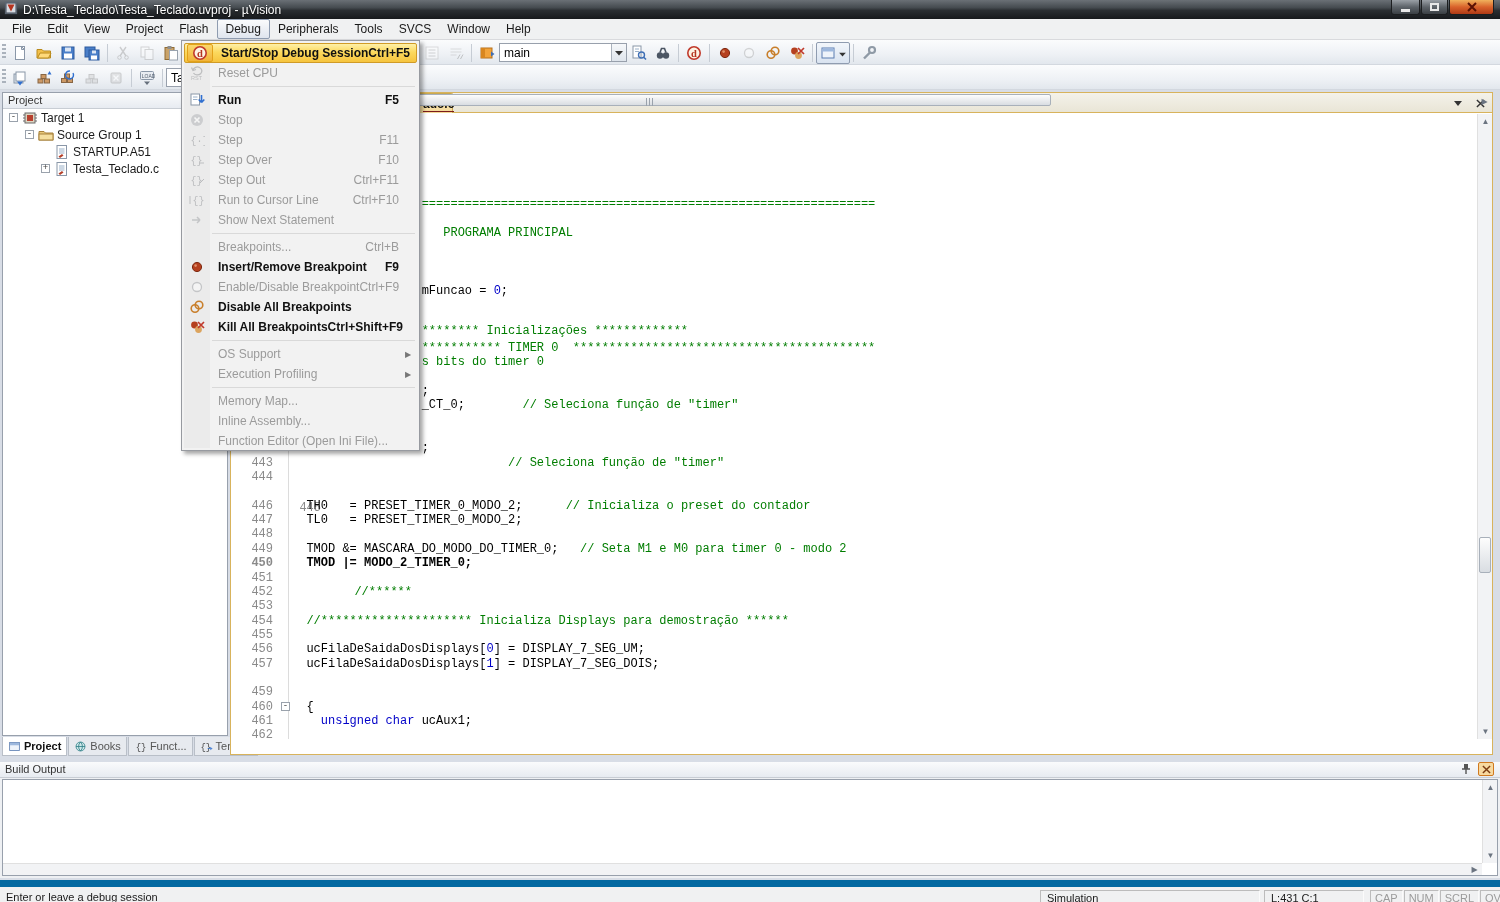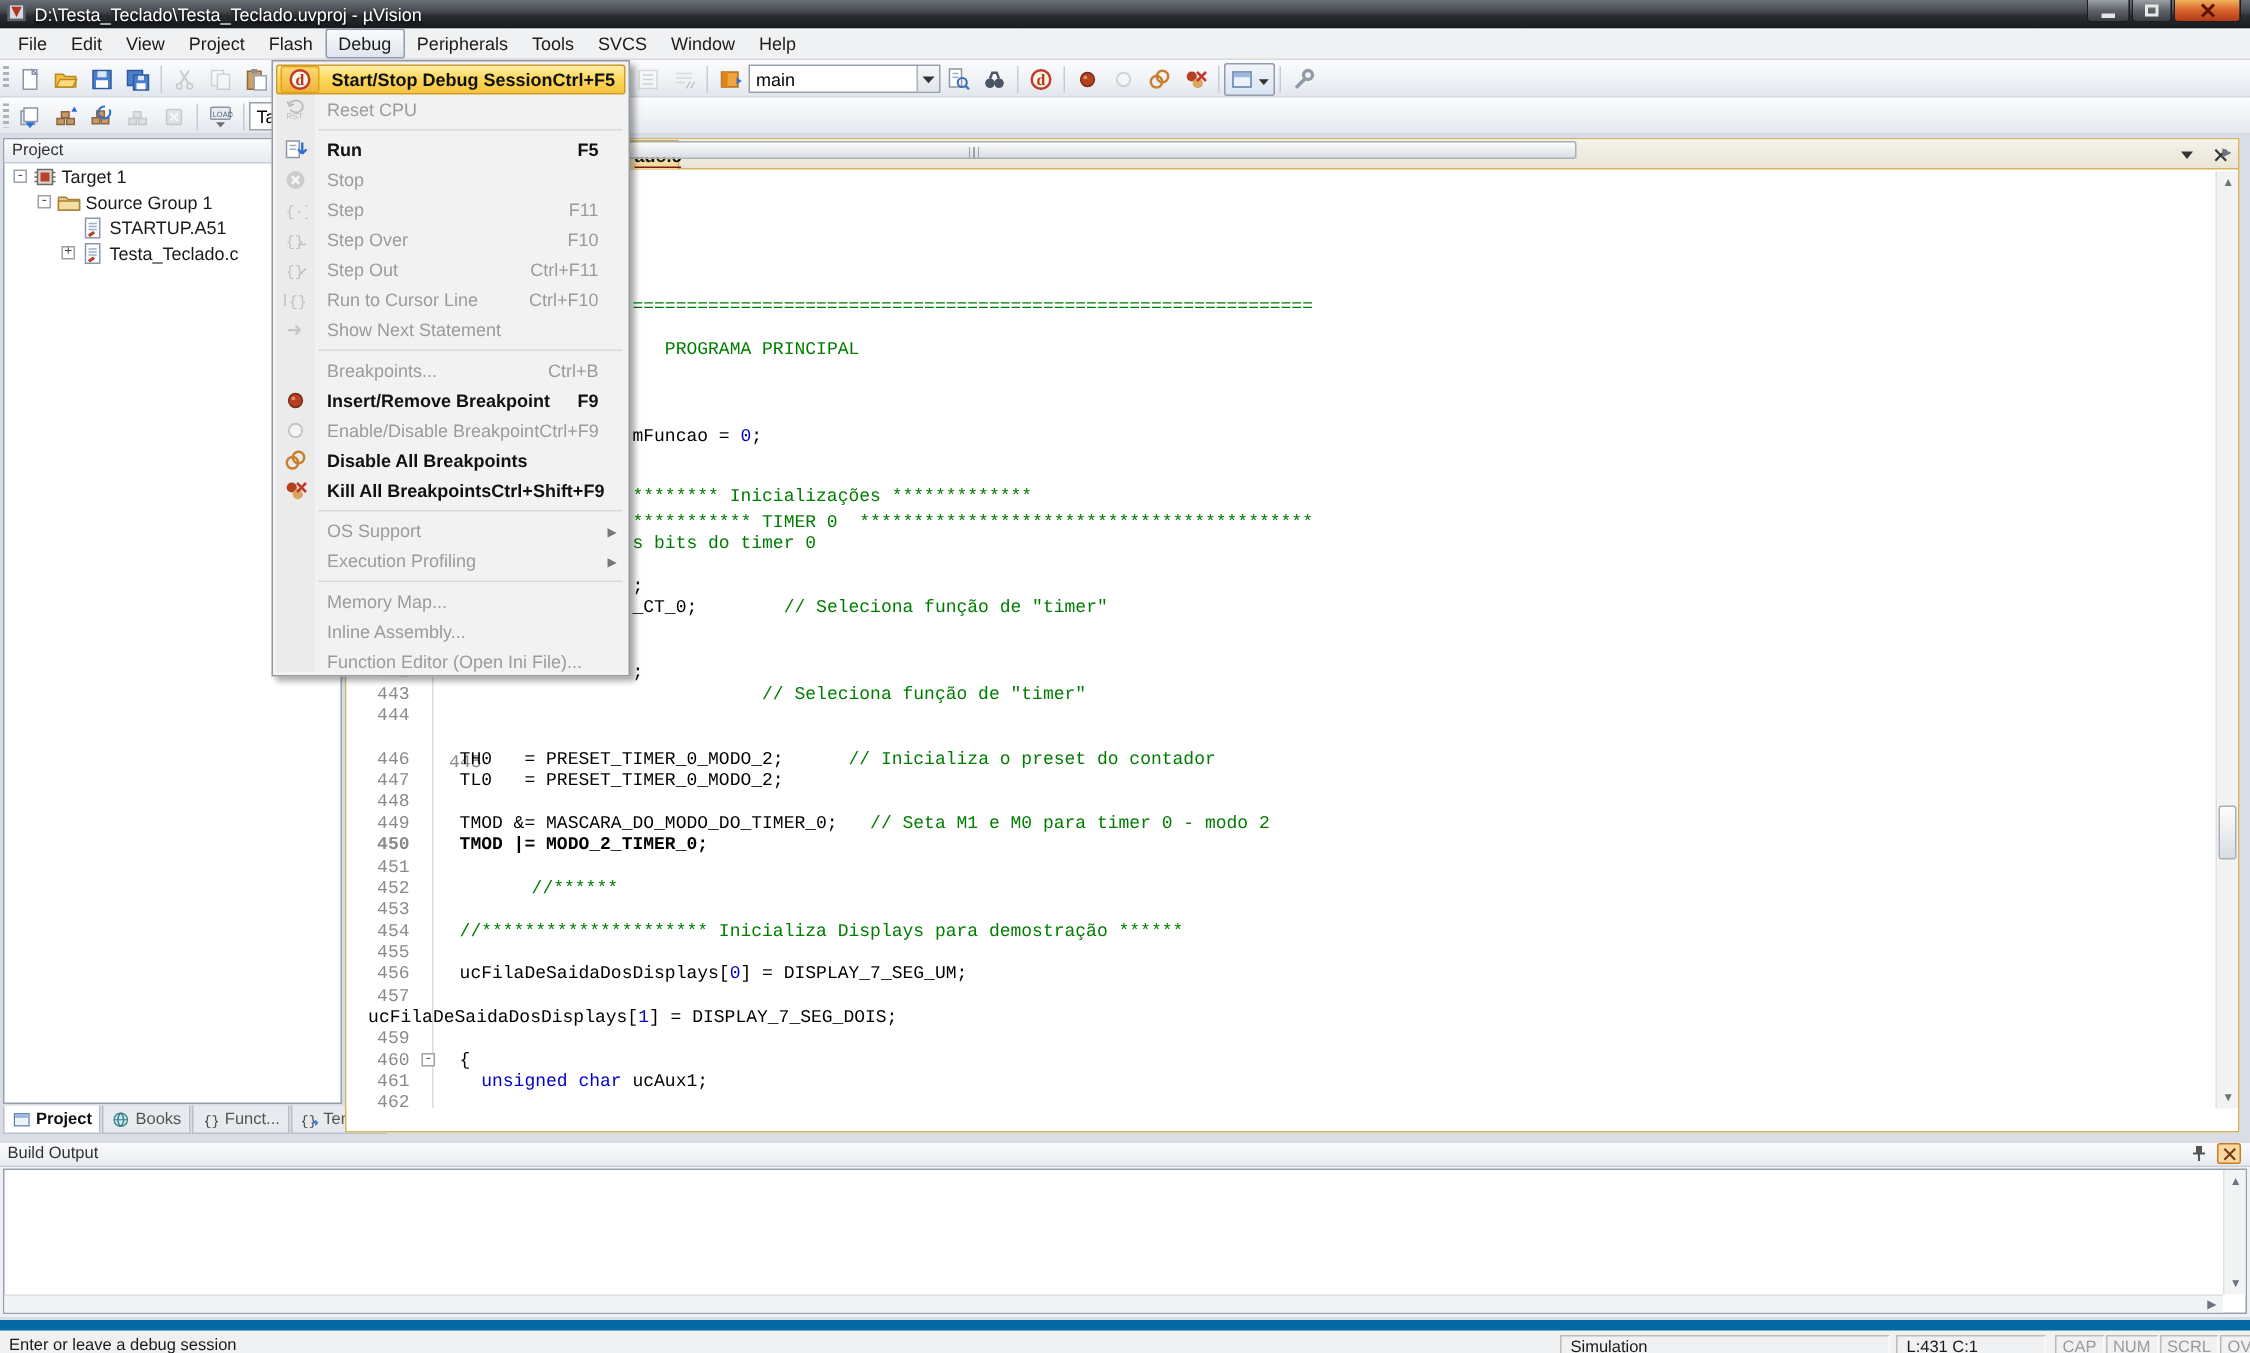--- a/index.html
+++ b/index.html
@@ -567,21 +567,21 @@
         <div class="crow" style="top: 399.1px;"><span class="ln">447</span><span class="fold"></span><span>  <span class="seg-c">TL0   = PRESET_TIMER_0_MODO_2;</span></span></div>
         <div class="crow" style="top: 413.45px;"><span class="ln">448</span><span class="fold"></span><span></span></div>
         <div class="crow" style="top: 427.8px;"><span class="ln">449</span><span class="fold"></span><span>  <span class="seg-c">TMOD &amp;= MASCARA_DO_MODO_DO_TIMER_0;</span>   <span class="seg-m">// Seta M1 e M0 para timer 0 - modo 2</span></span></div>
         <div class="crow" style="top: 442.15px; font-weight: bold;"><span class="ln">450</span><span class="fold"></span><span>  <span class="seg-c">TMOD |= MODO_2_TIMER_0;</span></span></div>
         <div class="crow" style="top: 456.5px;"><span class="ln">451</span><span class="fold"></span><span></span></div>
         <div class="crow" style="top: 470.85px; gap: 24px;"><span class="ln">452</span><span class="fold"></span><span>  <span class="seg-m">//******</span></span></div>
         <div class="crow" style="top: 485.2px;"><span class="ln">453</span><span class="fold"></span><span></span></div>
         <div class="crow" style="top: 499.55px;"><span class="ln">454</span><span class="fold"></span><span>  <span class="seg-m">//********************* Inicializa Displays para demostração ******</span></span></div>
         <div class="crow" style="top: 513.9px;"><span class="ln">455</span><span class="fold"></span><span></span></div>
         <div class="crow" style="top: 528.25px;"><span class="ln">456</span><span class="fold"></span><span>  <span class="seg-c">ucFilaDeSaidaDosDisplays[</span><span class="seg-n">0</span><span class="seg-c">] = DISPLAY_7_SEG_UM;</span></span></div>
-        <div class="crow" style="top: 542.6px; flex-direction: column;"><span class="ln">457</span><span class="fold"></span><span>  <span class="seg-c">ucFilaDeSaidaDosDisplays[</span><span class="seg-n">1</span><span class="seg-c">] = DISPLAY_7_SEG_DOIS;</span></span></div>
+        <div class="crow" style="top: 542.6px;"><span class="ln">457</span><span class="fold"></span><span>  <span class="seg-c">ucFilaDeSaidaDosDisplays[</span><span class="seg-n">1</span><span class="seg-c">] = DISPLAY_7_SEG_DOIS;</span></span></div>
         <div class="crow" style="top: 571.3px;"><span class="ln">459</span><span class="fold"></span><span></span></div>
         <div class="crow" style="top: 585.65px;"><span class="ln">460</span><span class="fold"><span class="fbox">-</span></span><span>  <span class="seg-c">{</span></span></div>
         <div class="crow" style="top: 600px;"><span class="ln">461</span><span class="fold"></span><span>    <span class="seg-k">unsigned char</span><span class="seg-c"> ucAux1;</span></span></div>
         <div class="crow" style="top: 614.35px;"><span class="ln">462</span><span class="fold"></span><span></span></div>
       </div>
     <div id="evscroll" class="vscroll">
       <div class="sbarrow" style="top:0;">▲</div>
       <div class="sbthumb" style="left:1px; width:12px; top:423px; height:36px;"></div>
       <div class="sbarrow" style="bottom:0;">▼</div>
     </div>

